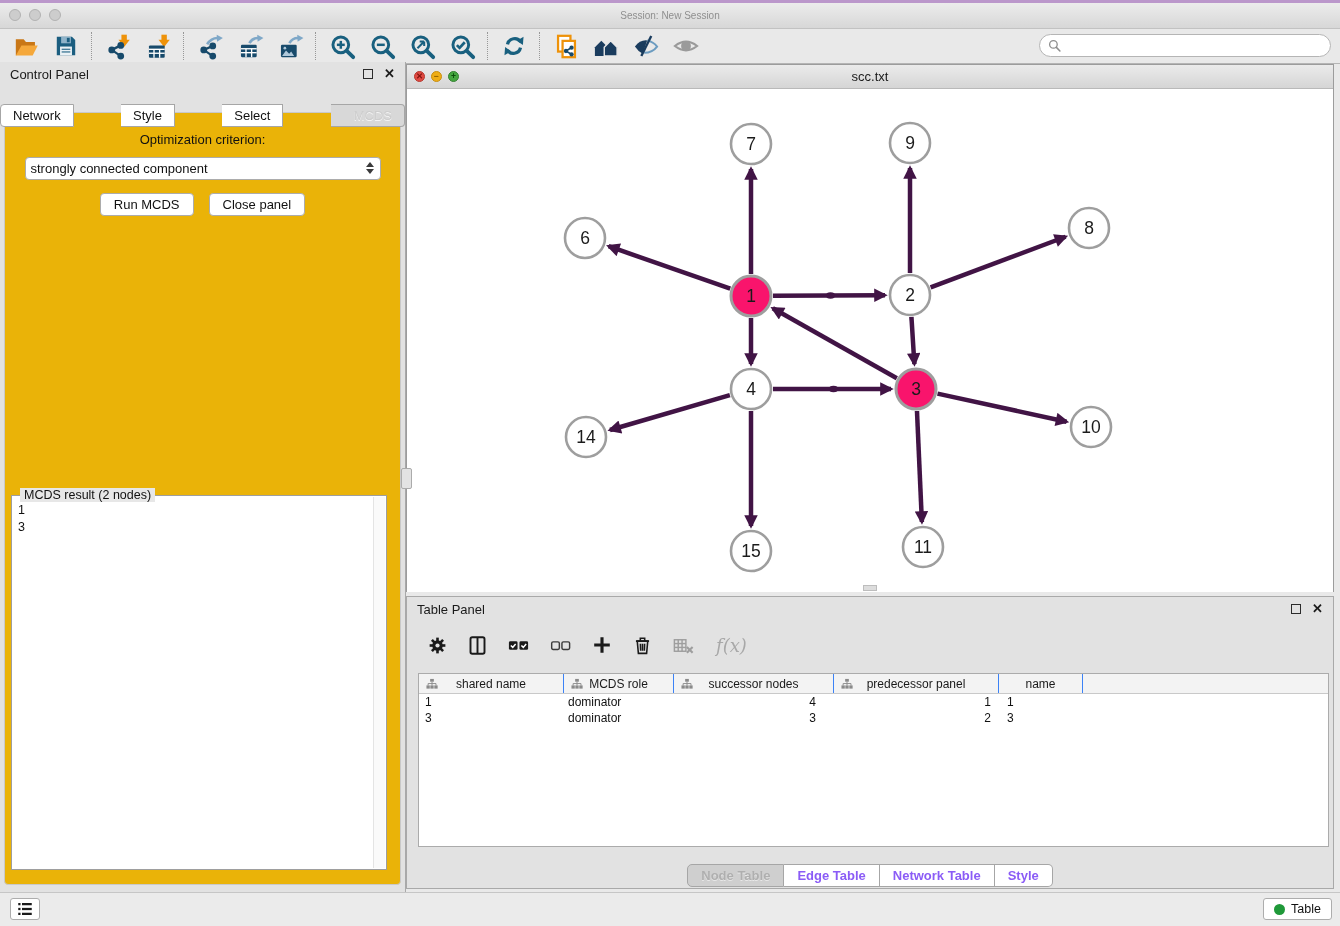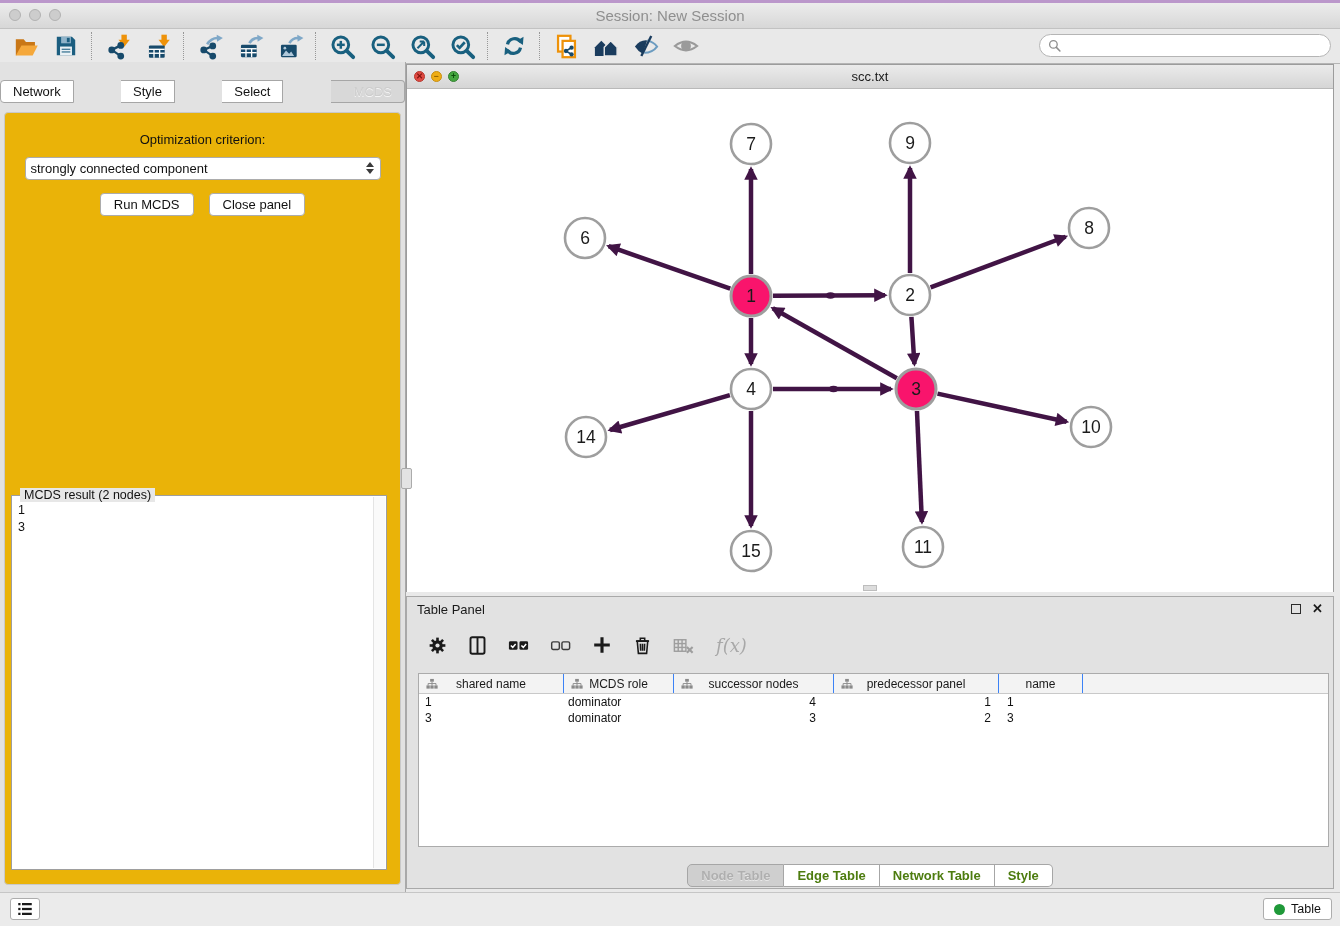--- a/index.html
+++ b/index.html
@@ -1,21 +1,21 @@
 <!DOCTYPE html>
 <html><head>
 <meta charset="utf-8">
 <style>
   html,body{margin:0;padding:0;}
   body{width:1340px;height:926px;position:relative;background:#E9E9E9;
        font-family:"Liberation Sans",sans-serif;overflow:hidden;-webkit-font-smoothing:antialiased;}
   .top-accent{height:3px;background:#BB97CB;}
   
   .titlebar{height:25px;background:linear-gradient(#ECECEC,#D7D7D7);border-bottom:1px solid #C2C2C2;
-            position:relative;text-align:center;line-height:25px;font-size:15px;color:#8F8F8F;}
+            position:relative;text-align:center;line-height:25px;font-size:10px;color:#8F8F8F;}
   .tl-group{position:absolute;left:9px;top:6px;display:flex;gap:8px;}
   .tl{width:12px;height:12px;border-radius:50%;background:#CDCDCD;border:1px solid #B2B2B2;box-sizing:border-box;}
   
   .toolbar{height:34px;display:flex;align-items:center;padding-left:6px;background:#E9E9E9;
            border-bottom:1px solid #B5B5B5;position:relative;}
   .tb-btn{width:40px;height:30px;display:flex;align-items:center;justify-content:center;}
   .tb-btn svg{display:block;}
   .tb-sep{width:1px;height:28px;border-left:1px dotted #989898;margin:0 5px;}
   .search-wrap{position:absolute;right:9px;top:5px;width:292px;height:23px;background:#fff;
                border:1px solid #B5B5B5;border-radius:12px;display:flex;align-items:center;
@@ -79,21 +79,21 @@
   .fx-label{font-family:"DejaVu Serif",serif;font-style:italic;font-size:18px;color:#A8A8A8;margin-left:2px;}
   .tp-table{position:absolute;left:11px;right:4px;top:76px;height:172px;background:#fff;border:1px solid #ABABAB;overflow:hidden;}
   .thead{display:flex;height:20px;background:#F3F3F3;border-bottom:1px solid #C9C9C9;box-sizing:border-box;}
   .th{position:relative;display:flex;align-items:center;justify-content:center;font-size:12px;color:#1A1A1A;
       border-right:1px solid #3b82f6;box-sizing:border-box;flex:none;}
   .th .hicon{position:absolute;left:7px;top:4px;}
   .tr{display:flex;height:16px;font-size:12px;color:#111;align-items:center;}
   .td{box-sizing:border-box;flex:none;overflow:hidden;white-space:nowrap;}
   .tp-tabs{position:absolute;top:267px;left:0;right:0;display:flex;justify-content:center;}
   .bottom-tab{background:#fff;border:1px solid #A6A6A6;border-left:none;padding:0 13px;font-size:13px;
-              font-weight:bold;height:21px;line-height:21px;color:#4d7c0f;}
+              font-weight:bold;height:21px;line-height:21px;color:#8b5cf6;}
   .bottom-tab:first-child{border-left:1px solid #A6A6A6;border-radius:5px 0 0 5px;}
   .bottom-tab:last-child{border-radius:0 5px 5px 0;}
   .bottom-tab.selected{background:#CFCFCF;color:#AFAFAF;text-shadow:0 1px 0 #E8E8E8;}
   
   .status-bar{position:absolute;left:0;right:0;bottom:0;height:33px;background:#EBEBEB;border-top:1px solid #C6C6C6;}
   .list-btn{position:absolute;left:10px;top:5px;width:30px;height:22px;background:#fff;border:1px solid #ADADAD;
             border-radius:3px;display:flex;align-items:center;justify-content:center;box-sizing:border-box;}
   .memory-btn{position:absolute;right:8px;top:5px;height:22px;background:#fff;border:1px solid #ADADAD;
               border-radius:3px;display:flex;align-items:center;gap:6px;padding:0 10px;font-size:12.5px;color:#111;box-sizing:border-box;}
   .green-dot{width:11px;height:11px;border-radius:50%;background:#1F9939;}
@@ -279,20 +279,27 @@
       <circle cx="10" cy="10" r="7" fill="none" stroke="#8E8E8E" stroke-width="2.4"></circle>
       <line x1="15.5" y1="15.5" x2="22" y2="22" stroke="#8E8E8E" stroke-width="2.8" stroke-linecap="round"></line>
     </svg>
     <input type="text" placeholder="" style="">
   </div>
 </div>
 
 <div class="main">
 
   <div class="control-panel">
+    <div class="panel-head">
+      <span class="panel-title">Control Panel</span>
+      <span class="panel-icons">
+        <span class="float-icon"></span>
+        <span class="close-icon"></span>
+      </span>
+    </div>
     <div class="seg-tabs" id="cp-tabs">
         <div class="seg-tab">Network</div>
         <div class="seg-tab">Style</div>
         <div class="seg-tab">Select</div>
         <div class="seg-tab selected">MCDS</div>
       </div>
     <div class="cp-content">
       <div class="opt-label">Optimization criterion:</div>
       <div class="dropdown">
         <span>strongly connected component</span>

